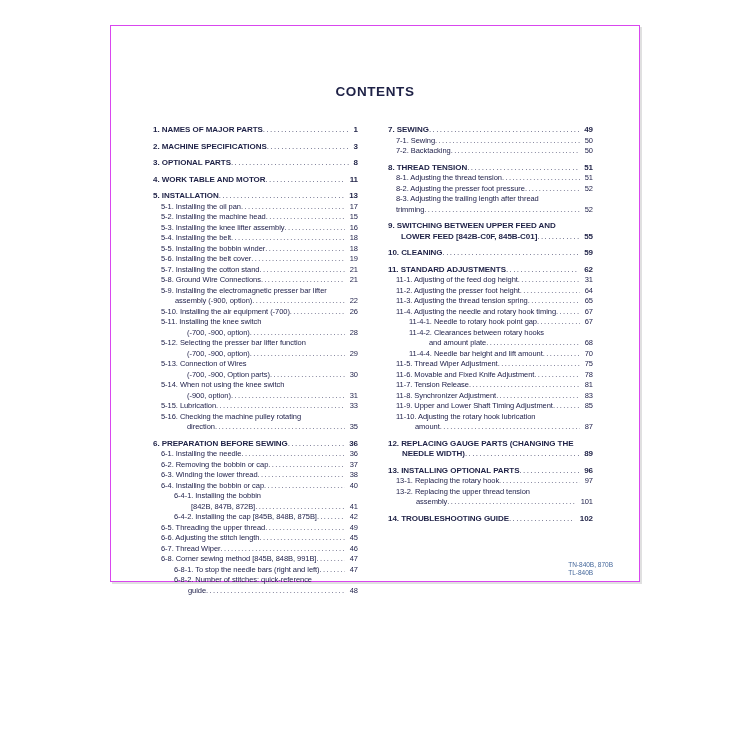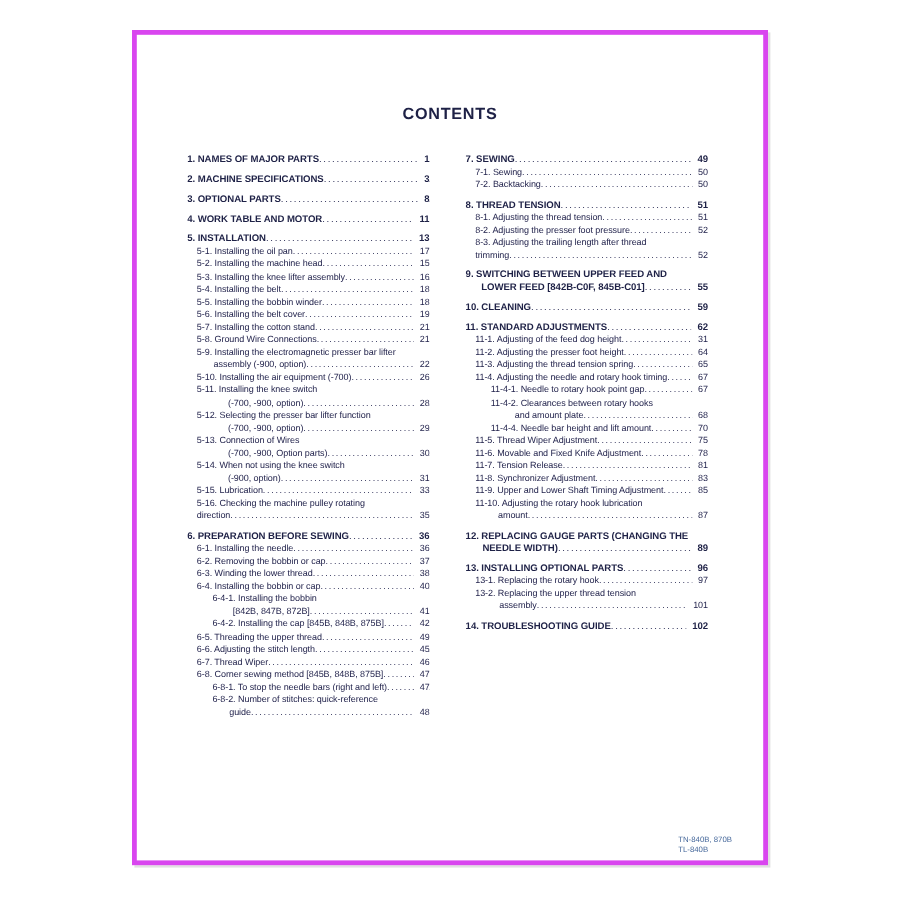--- a/index.html
+++ b/index.html
@@ -8,24 +8,24 @@
     background: #ffffff;
     width: 750px;
     height: 750px;
     font-family: "Liberation Sans", sans-serif;
   }
   .sheet {
     position: absolute;
     left: 110px;
     top: 25px;
     width: 530px;
-    height: 696px;
+    height: 557px;
     box-sizing: border-box;
     background: #ffffff;
-    border: 4px solid #d946ef;
+    border: 1px solid #d946ef;
     box-shadow: 2px 2px 0 rgba(0,0,0,0.12);
     color: #23244d;
   }
   .doc-title {
     margin: 58px 0 0 0;
     text-align: center;
     font-size: 13.5px;
     font-weight: bold;
     letter-spacing: 0.6px;
     color: #1e2146;
@@ -147,21 +147,21 @@
         </div>
         <div class="entry l1">
           <div class="line"><span class="t">5-14. When not using the knee switch</span></div>
           <div class="line cont" style="margin-left: 26px;"><span class="t">(-900, option)</span><span class="dots"></span><span class="pg">31</span></div>
         </div>
         <div class="entry l1">
           <div class="line"><span class="t">5-15. Lubrication</span><span class="dots"></span><span class="pg">33</span></div>
         </div>
         <div class="entry l1">
           <div class="line"><span class="t">5-16. Checking the machine pulley rotating</span></div>
-          <div class="line cont" style=""><span class="t">direction</span><span class="dots"></span><span class="pg">35</span></div>
+          <div class="line cont" style="margin-left: 26px;"><span class="t">direction</span><span class="dots"></span><span class="pg">35</span></div>
         </div>
         <div class="entry l0">
           <div class="line"><span class="t">6. PREPARATION BEFORE SEWING</span><span class="dots"></span><span class="pg">36</span></div>
         </div>
         <div class="entry l1">
           <div class="line"><span class="t">6-1. Installing the needle</span><span class="dots"></span><span class="pg">36</span></div>
         </div>
         <div class="entry l1">
           <div class="line"><span class="t">6-2. Removing the bobbin or cap</span><span class="dots"></span><span class="pg">37</span></div>
         </div>
@@ -181,21 +181,21 @@
         <div class="entry l1">
           <div class="line"><span class="t">6-5. Threading the upper thread</span><span class="dots"></span><span class="pg">49</span></div>
         </div>
         <div class="entry l1">
           <div class="line"><span class="t">6-6. Adjusting the stitch length</span><span class="dots"></span><span class="pg">45</span></div>
         </div>
         <div class="entry l1">
           <div class="line"><span class="t">6-7. Thread Wiper</span><span class="dots"></span><span class="pg">46</span></div>
         </div>
         <div class="entry l1">
-          <div class="line"><span class="t">6-8. Corner sewing method [845B, 848B, 875B]</span><span class="dots"></span><span class="pg">47</span></div>
+          <div class="line"><span class="t">6-8. Corner sewing method [845B, 848B, 991B]</span><span class="dots"></span><span class="pg">47</span></div>
         </div>
         <div class="entry l2">
           <div class="line"><span class="t">6-8-1. To stop the needle bars (right and left)</span><span class="dots"></span><span class="pg">47</span></div>
         </div>
         <div class="entry l2">
           <div class="line"><span class="t">6-8-2. Number of stitches: quick-reference</span></div>
           <div class="line cont" style="margin-left: 14px;"><span class="t">guide</span><span class="dots"></span><span class="pg">48</span></div>
         </div>
       </div>
     <div class="col" id="col-right">

